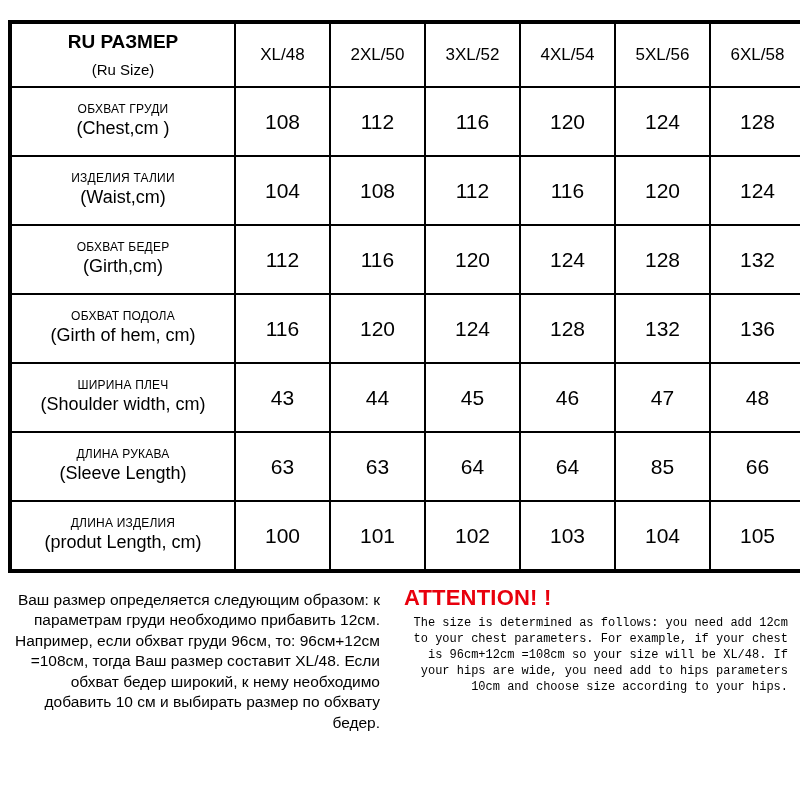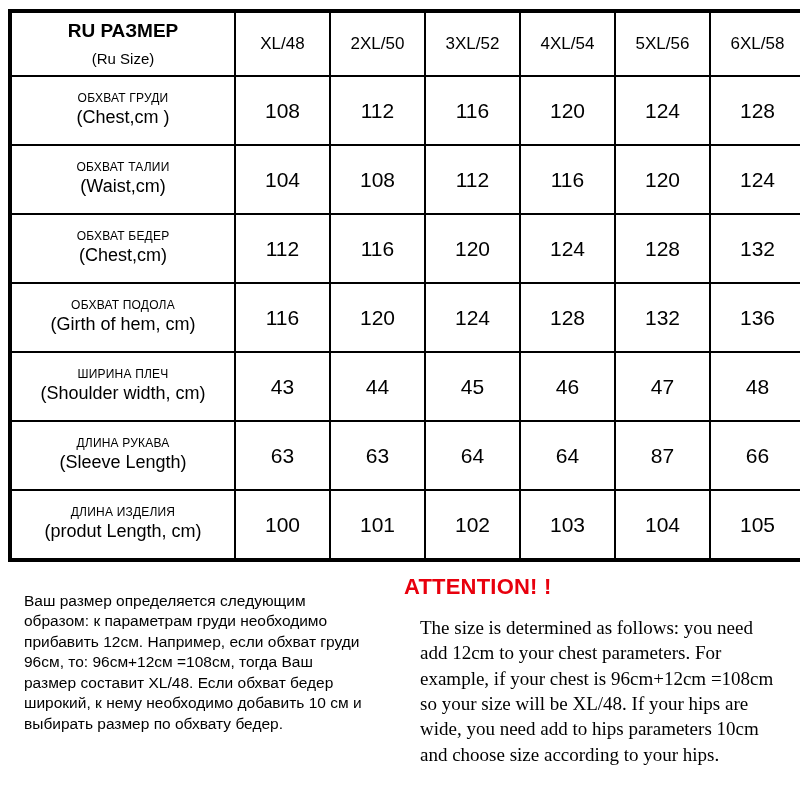--- a/index.html
+++ b/index.html
@@ -12,21 +12,21 @@
     height: 800px;
     font-family: "Liberation Sans", sans-serif;
     color: #000000;
     overflow: hidden;
   }
   .page {
     width: 800px;
     height: 800px;
     position: relative;
     box-sizing: border-box;
-    padding: 9px 8px 0 8px;
+    padding: 20px 8px 0 8px;
     background: #ffffff;
   }
   
   table.size-table {
     width: 784px;
     border-collapse: collapse;
     table-layout: fixed;
     border: 4px solid #000;
   }
   table.size-table td {
@@ -102,30 +102,30 @@
     color: #e8000d;
     font-weight: bold;
     font-size: 22px;
     line-height: 1.1;
     margin: 0 0 6px 0;
     letter-spacing: 0.2px;
   }
   .att-body {
     font-size: 15.5px;
     line-height: 1.30;
-    text-align: left;
-    margin: 16px;
+    text-align: right;
+    margin: 4px;
   }
   .att-col.left .att-body {
     font-size: 15.5px;
     line-height: 1.32;
   }
   .att-col.right .att-body {
-    font-family: Liberation Serif, serif;
-    font-size: 19px;
+    font-family: Liberation Mono, monospace;
+    font-size: 12px;
     line-height: 1.33;
   }
   .att-col.right .att-title {
     font-family: "Liberation Sans", sans-serif;
   }
 </style>
 </head>
 <body>
 
 <div class="page">
@@ -153,35 +153,35 @@
         <td class="val-cell">108</td>
         <td class="val-cell">112</td>
         <td class="val-cell">116</td>
         <td class="val-cell">120</td>
         <td class="val-cell">124</td>
         <td class="val-cell">128</td>
       </tr>
 
       <tr>
         <td class="label-cell">
-          <span class="lbl-ru">ОБХВАТ ТАЛИИ</span>
+          <span class="lbl-ru">ИЗДЕЛИЯ ТАЛИИ</span>
           <span class="lbl-en">(Waist,cm)</span>
         </td>
         <td class="val-cell">104</td>
         <td class="val-cell">108</td>
         <td class="val-cell">112</td>
         <td class="val-cell">116</td>
         <td class="val-cell">120</td>
         <td class="val-cell">124</td>
       </tr>
 
       <tr>
         <td class="label-cell">
           <span class="lbl-ru">ОБХВАТ БЕДЕР</span>
-          <span class="lbl-en">(Chest,cm)</span>
+          <span class="lbl-en">(Girth,cm)</span>
         </td>
         <td class="val-cell">112</td>
         <td class="val-cell">116</td>
         <td class="val-cell">120</td>
         <td class="val-cell">124</td>
         <td class="val-cell">128</td>
         <td class="val-cell">132</td>
       </tr>
 
       <tr>
@@ -212,21 +212,21 @@
 
       <tr>
         <td class="label-cell">
           <span class="lbl-ru">ДЛИНА РУКАВА</span>
           <span class="lbl-en">(Sleeve Length)</span>
         </td>
         <td class="val-cell">63</td>
         <td class="val-cell">63</td>
         <td class="val-cell">64</td>
         <td class="val-cell">64</td>
-        <td class="val-cell">87</td>
+        <td class="val-cell">85</td>
         <td class="val-cell">66</td>
       </tr>
 
       <tr>
         <td class="label-cell">
           <span class="lbl-ru">ДЛИНА ИЗДЕЛИЯ</span>
           <span class="lbl-en">(produt Length, cm)</span>
         </td>
         <td class="val-cell">100</td>
         <td class="val-cell">101</td>

